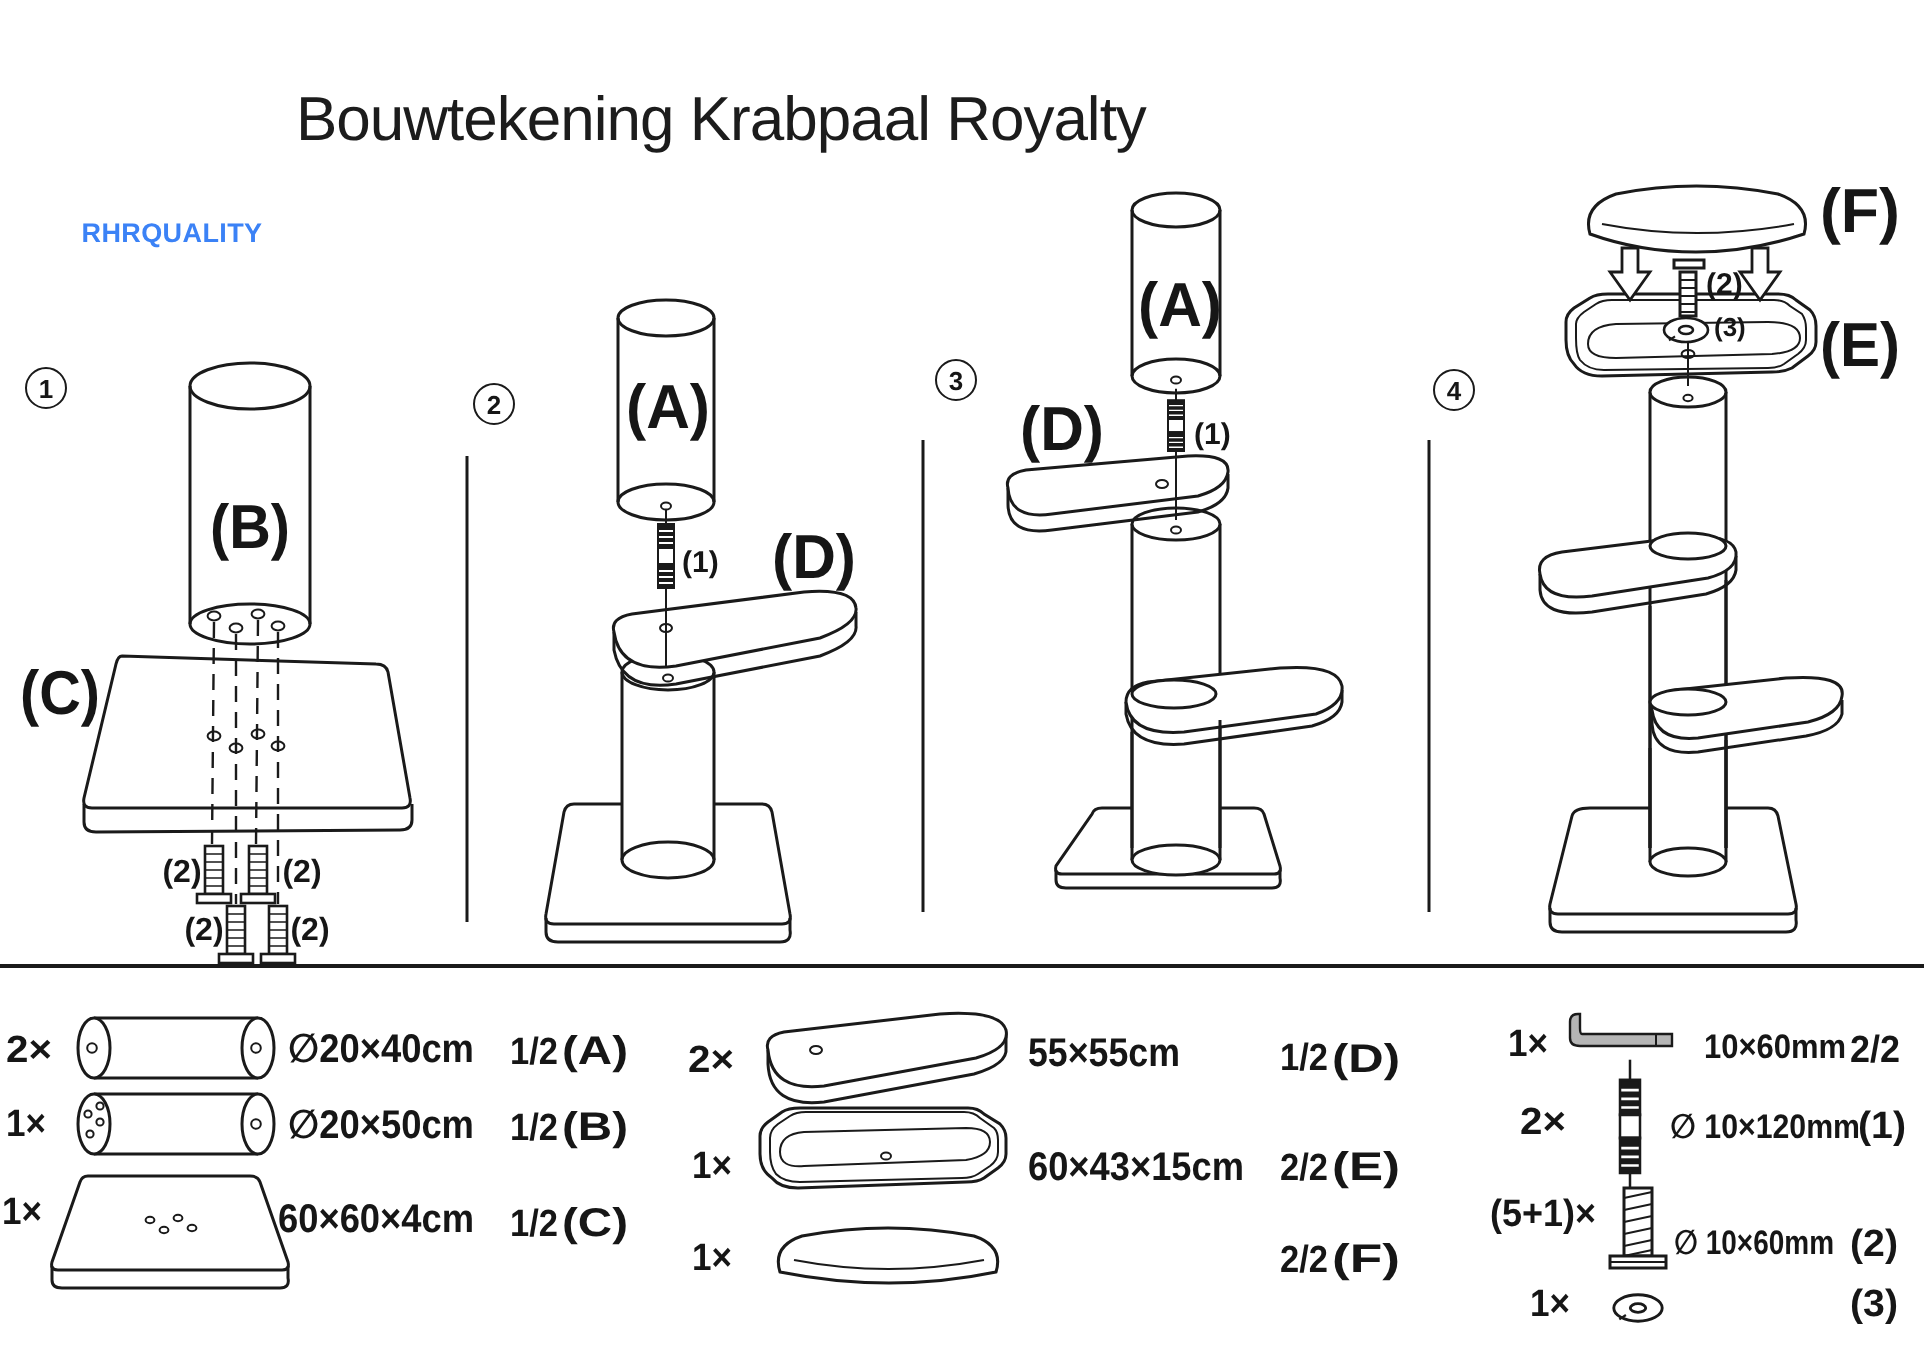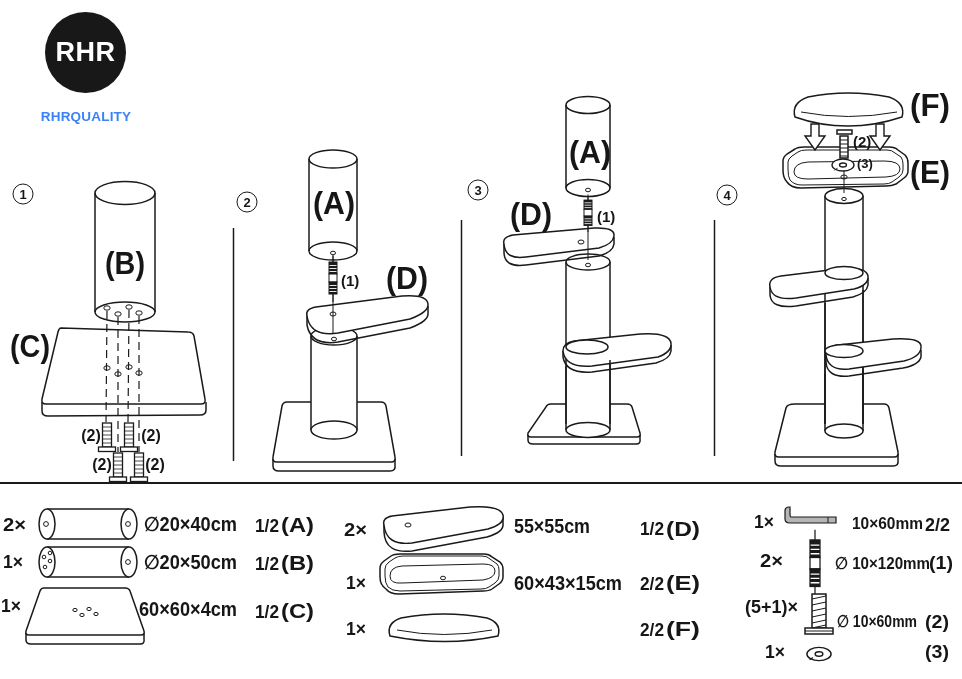--- a/index.html
+++ b/index.html
@@ -29,24 +29,22 @@
   .ln{stroke:#1a1a1a;stroke-width:1.5;fill:none;}
   .lnthin{stroke:#1a1a1a;stroke-width:1;fill:none;}
   .lnw{stroke:#1a1a1a;stroke-width:1.5;fill:#fff;}
   .dash{stroke:#1a1a1a;stroke-width:1.2;fill:none;stroke-dasharray:8 5;}
 </style>
 </head>
 <body>
 
 <div class="page">
 
-  <div class="logo-circle">
-    <span>RHR</span>
-  </div>
   <div class="logo-brand">RHRQUALITY</div>
+  <div class="title">Bouwtekening Krabpaal Royalty</div>
 
   <svg id="diagram" width="962" height="484" viewBox="0 0 962 484">
     <defs>
       <g id="screwU" stroke="#1a1a1a" fill="#fff" stroke-width="1.3">
         <rect x="-4.5" y="0" width="9" height="24"></rect>
         <path d="M-4.5,4 h9 M-4.5,8 h9 M-4.5,12 h9 M-4.5,16 h9 M-4.5,20 h9" stroke-width="0.8"></path>
         <rect x="-8.5" y="24" width="17" height="4.5"></rect>
       </g>
       <g id="rodDef" stroke="#1a1a1a" stroke-width="1">
         <line x1="0" y1="-7" x2="0" y2="40"></line>

